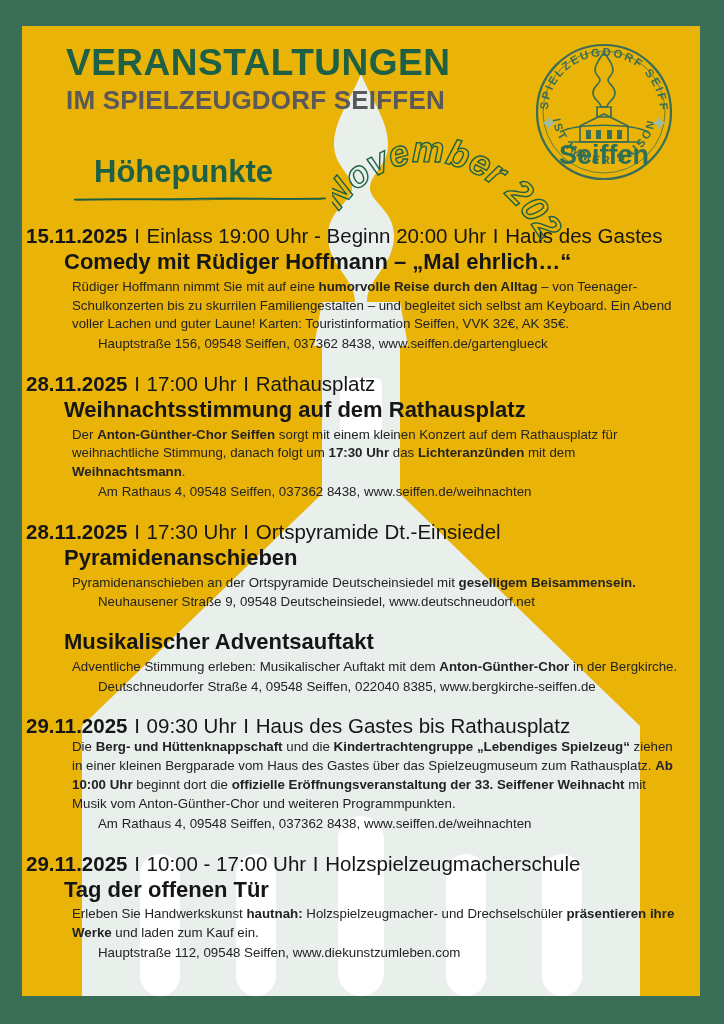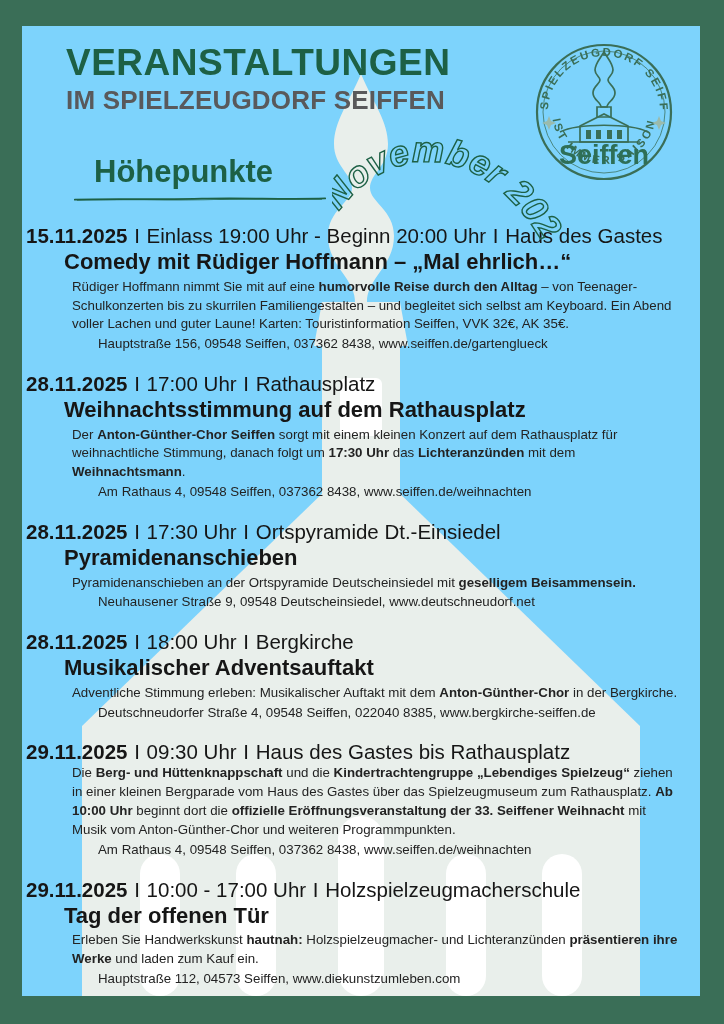--- a/index.html
+++ b/index.html
@@ -6,21 +6,21 @@
   body{
     width:724px;height:1024px;
     background:#3a6e57;
     font-family:"Liberation Sans", sans-serif;
     overflow:hidden;
   }
   .poster{
     position:absolute;
     left:22px; top:26px;
     width:678px; height:970px;
-    background:#7dd3fc;
+    background:#eab308;
     overflow:hidden;
   }
 
   
   .watermark{
     position:absolute;
     left:0; top:0; width:678px; height:970px;
     pointer-events:none;
     z-index:0;
   }
@@ -229,31 +229,30 @@
         <div class="ev-body"><span>Der </span><b>Anton-Günther-Chor Seiffen</b><span> sorgt mit einem kleinen Konzert auf dem Rathausplatz für weihnachtliche Stimmung, danach folgt um </span><b>17:30 Uhr</b><span> das </span><b>Lichteranzünden</b><span> mit dem </span><b>Weihnachtsmann</b><span>.</span></div>
         <div class="ev-addr">Am Rathaus 4, 09548 Seiffen, 037362 8438, www.seiffen.de/weihnachten</div>
       </div>
       <div class="event">
         <div class="ev-when"><span class="date">28.11.2025</span><span class="sep"> I </span><span>17:30 Uhr</span><span class="sep"> I </span><span>Ortspyramide Dt.-Einsiedel</span></div>
         <div class="ev-title">Pyramidenanschieben</div>
         <div class="ev-body"><span>Pyramidenanschieben an der Ortspyramide Deutscheinsiedel mit </span><b>geselligem Beisammensein.</b></div>
         <div class="ev-addr">Neuhausener Straße 9, 09548 Deutscheinsiedel, www.deutschneudorf.net</div>
       </div>
       <div class="event">
-        <div class="ev-when"><span class="date">28.11.2025</span><span class="sep"> I </span><span>18:00 Uhr</span><span class="sep"> I </span><span>Bergkirche</span></div>
         <div class="ev-title">Musikalischer Adventsauftakt</div>
         <div class="ev-body"><span>Adventliche Stimmung erleben: Musikalischer Auftakt mit dem </span><b>Anton-Günther-Chor</b><span> in der Bergkirche.</span></div>
         <div class="ev-addr">Deutschneudorfer Straße 4, 09548 Seiffen, 022040 8385, www.bergkirche-seiffen.de</div>
       </div>
       <div class="event">
         <div class="ev-when"><span class="date">29.11.2025</span><span class="sep"> I </span><span>09:30 Uhr</span><span class="sep"> I </span><span>Haus des Gastes bis Rathausplatz</span></div>
         <div class="ev-body"><span>Die </span><b>Berg- und Hüttenknappschaft</b><span> und die </span><b>Kindertrachtengruppe „Lebendiges Spielzeug“</b><span> ziehen in einer kleinen Bergparade vom Haus des Gastes über das Spielzeugmuseum zum Rathausplatz. </span><b>Ab 10:00 Uhr</b><span> beginnt dort die </span><b>offizielle Eröffnungsveranstaltung der 33. Seiffener Weihnacht</b><span> mit Musik vom Anton-Günther-Chor und weiteren Programmpunkten.</span></div>
         <div class="ev-addr">Am Rathaus 4, 09548 Seiffen, 037362 8438, www.seiffen.de/weihnachten</div>
       </div>
       <div class="event">
         <div class="ev-when"><span class="date">29.11.2025</span><span class="sep"> I </span><span>10:00 - 17:00 Uhr</span><span class="sep"> I </span><span>Holzspielzeugmacherschule</span></div>
         <div class="ev-title">Tag der offenen Tür</div>
-        <div class="ev-body"><span>Erleben Sie Handwerkskunst </span><b>hautnah:</b><span> Holzspielzeugmacher- und Lichteranzünden </span><b>präsentieren ihre Werke</b><span> und laden zum Kauf ein.</span></div>
-        <div class="ev-addr">Hauptstraße 112, 04573 Seiffen, www.diekunstzumleben.com</div>
+        <div class="ev-body"><span>Erleben Sie Handwerkskunst </span><b>hautnah:</b><span> Holzspielzeugmacher- und Drechselschüler </span><b>präsentieren ihre Werke</b><span> und laden zum Kauf ein.</span></div>
+        <div class="ev-addr">Hauptstraße 112, 09548 Seiffen, www.diekunstzumleben.com</div>
       </div>
     </div>
 
 </div>
 
 </body></html>

